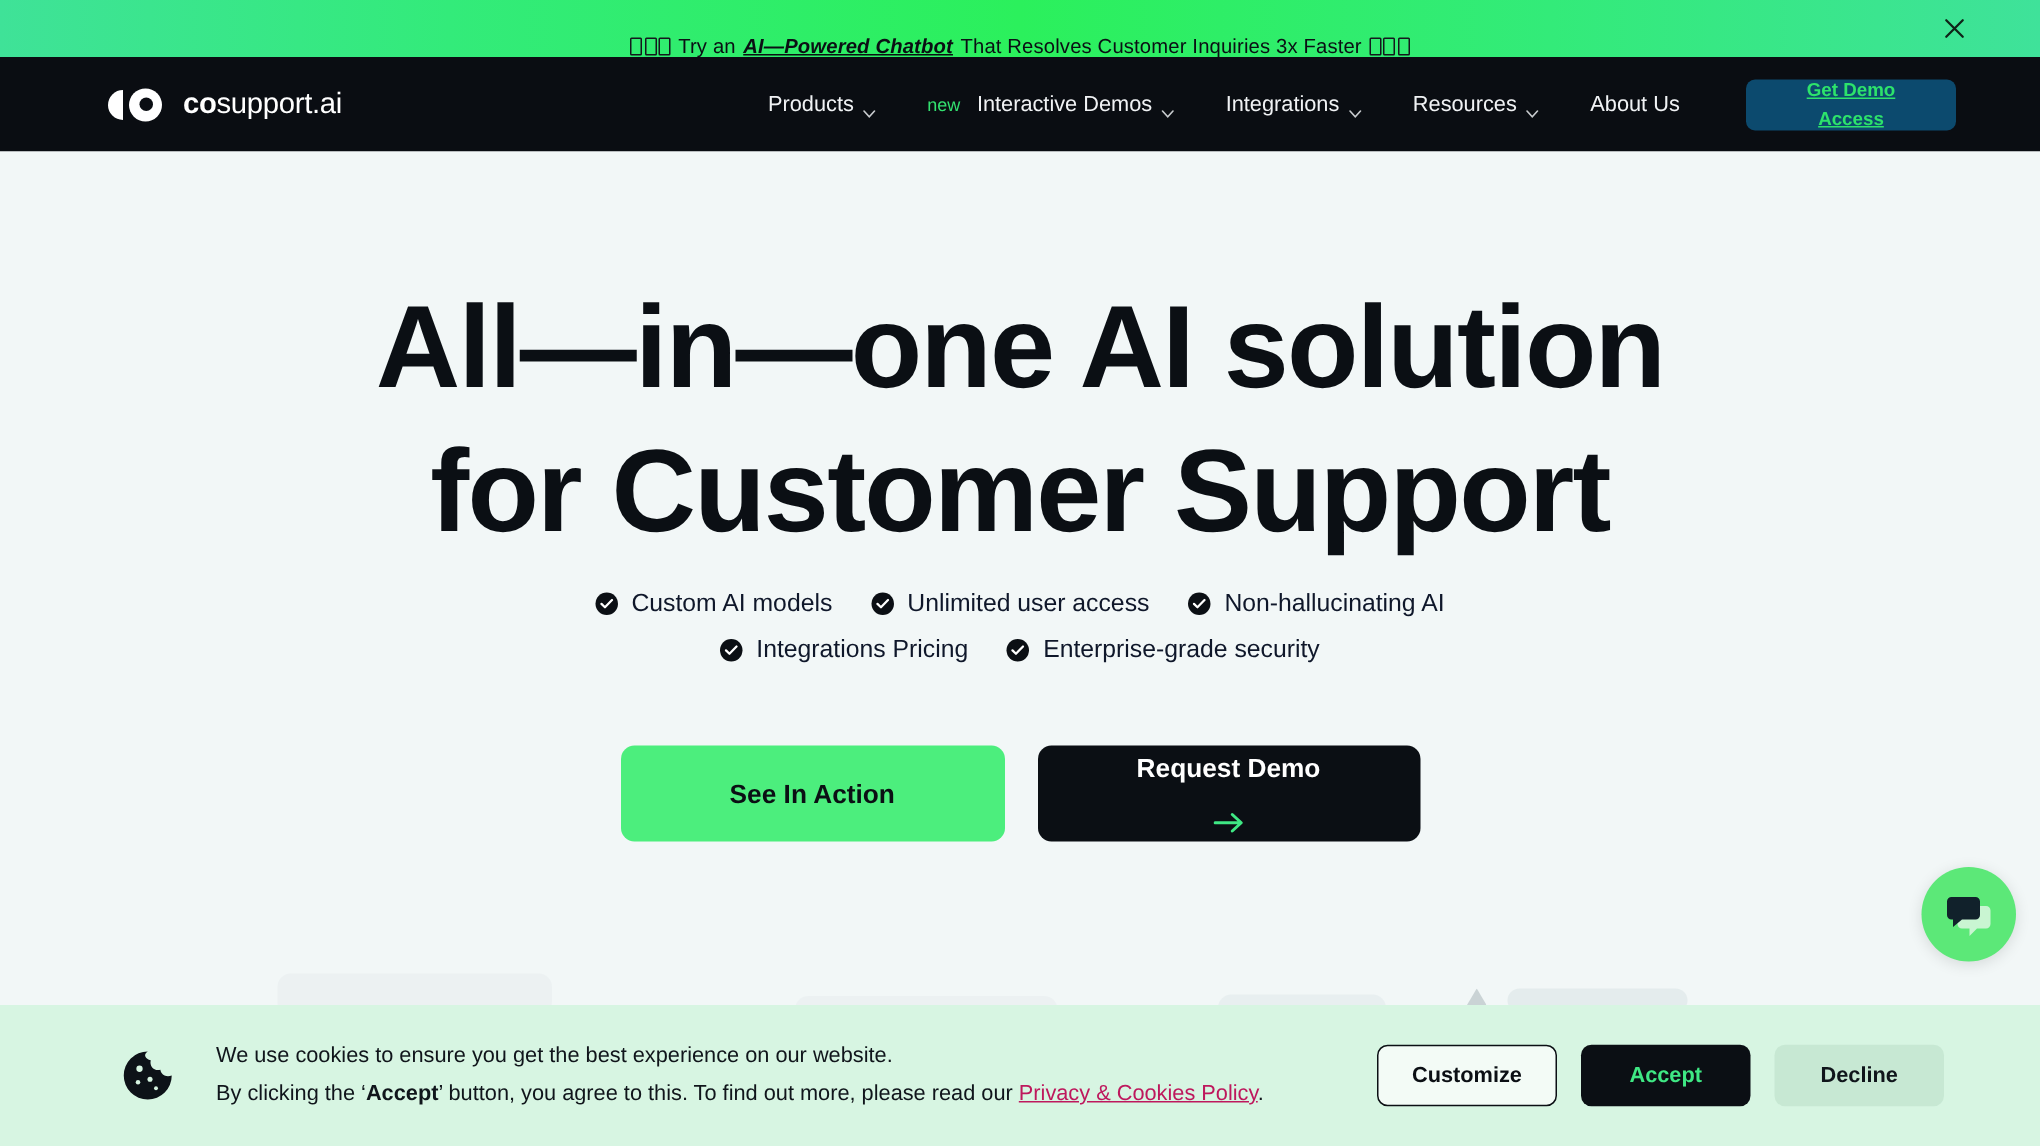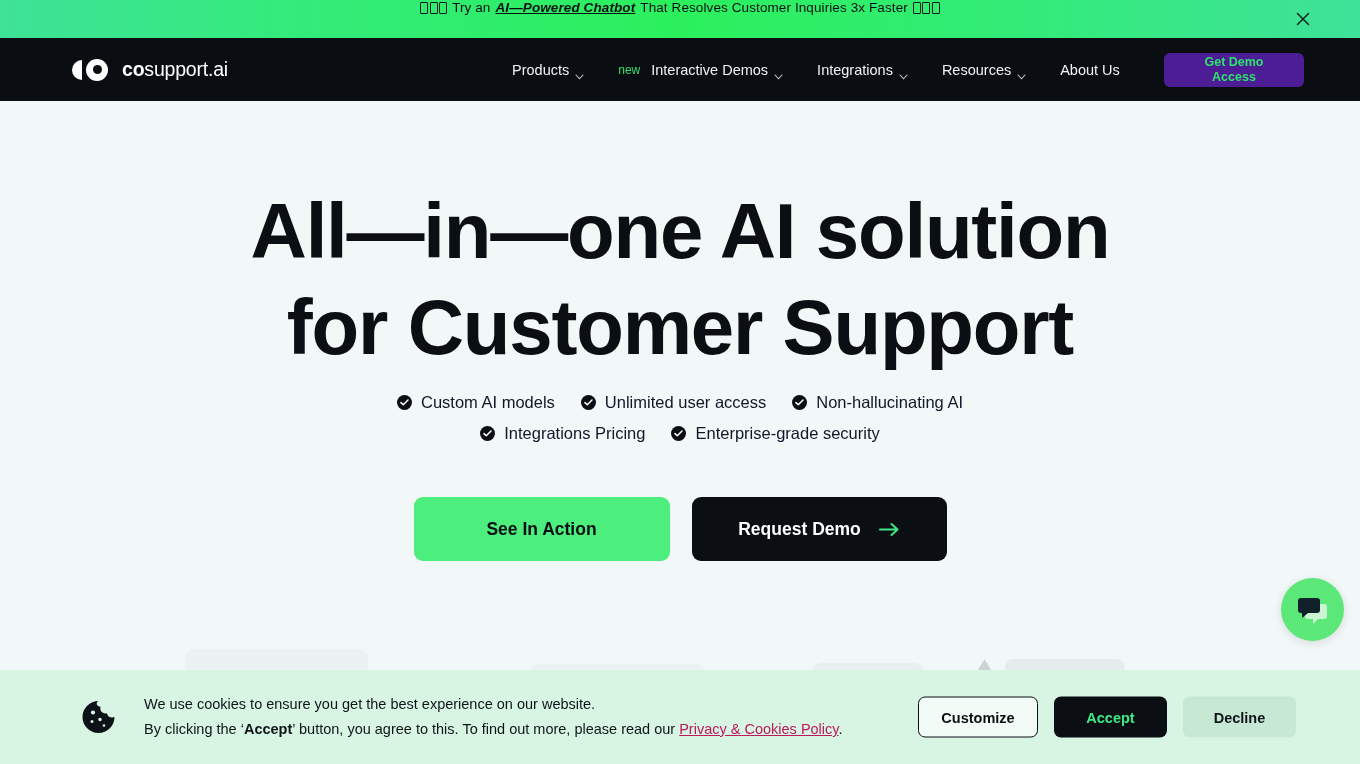--- a/index.html
+++ b/index.html
@@ -10,21 +10,21 @@
     overflow: hidden;
   }
   body { position: relative; }
 
   
   .announce {
     position: absolute; top: 0; left: 0;
     width: 1360px; height: 38px;
     background: linear-gradient(90deg,
         #3FE298 0%, #33EB7A 22%, #2BF05C 50%, #33EB79 76%, #3FE29A 100%);
-    display: flex; align-items: flex-start; justify-content: center;
+    display: flex; align-items: flex-end; justify-content: center;
   }
   .announce-text {
     font-size: 13.5px; color: #0B0F14; letter-spacing: .1px;
     white-space: nowrap; display: flex; align-items: center; gap: 5px;
   }
   .tofu { display: inline-flex; gap: 1.5px; }
   .tofu i {
     display: inline-block; width: 8px; height: 12px;
     border: 1.4px solid #14181d; border-radius: 1px;
     background: transparent;
@@ -80,24 +80,24 @@
   }
   .nav-item:first-child { padding-left: 0; }
   .nav-new {
     color: #33E06F; font-size: 12px; margin-right: 5px;
   }
   .caret { width: 9px; height: 6px; display: inline-block; opacity: .85; }
 
   .nav-cta {
     position: absolute; right: 56px;
     width: 140px; height: 34px; border-radius: 6px;
-    background: #4c1d95; color: #2DE36B;
+    background: #0c4a6e; color: #2DE36B;
     font-size: 12.5px; font-weight: bold; line-height: 15px;
-    display: flex; flex-direction: column; align-items: center; justify-content: center;
-    cursor: pointer; text-align: center;
+    display: flex; flex-direction: column; align-items: center; justify-content: space-between;
+    cursor: pointer; text-align: center; text-decoration: underline;
   }
 
   
   .hero {
     position: absolute; top: 101px; left: 0;
     width: 1360px; height: 570px;
     background: #F2F7F7;
   }
   .hero-title {
     position: absolute; top: 82px; left: 0; width: 1360px;
@@ -133,21 +133,21 @@
   .btn {
     height: 64px; border-radius: 9px;
     display: flex; align-items: center; justify-content: center;
     font-size: 17.5px; font-weight: bold; cursor: pointer;
     border: none; font-family: inherit;
   }
   .btn-primary {
     width: 256px; background: #4CEE7D; color: #0B0F14;
   }
   .btn-secondary {
-    width: 255px; background: #0B0F14; color: #FFFFFF; gap: 18px;
+    width: 255px; background: #0B0F14; color: #FFFFFF; gap: 18px; flex-direction: column;
   }
   .btn-secondary .arrow { display: flex; align-items: center; }
 
   
   .peek { position: absolute; top: 538px; left: 0; width: 1360px; height: 34px; }
   .peek-card {
     position: absolute; background: #E9EFF0; border-radius: 9px; opacity: .75;
   }
   .p1 { left: 185px; top: 10px;  width: 183px; height: 28px; }
   .p2 { left: 530px; top: 25px;  width: 175px; height: 20px; }

